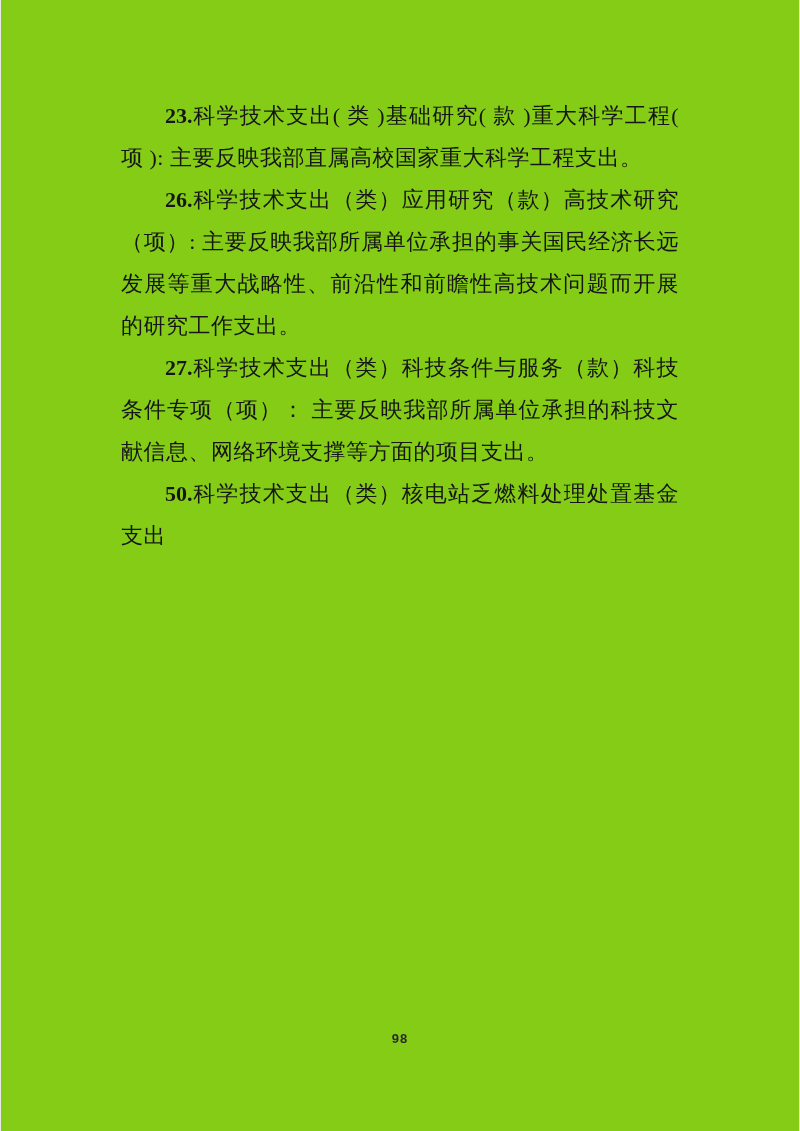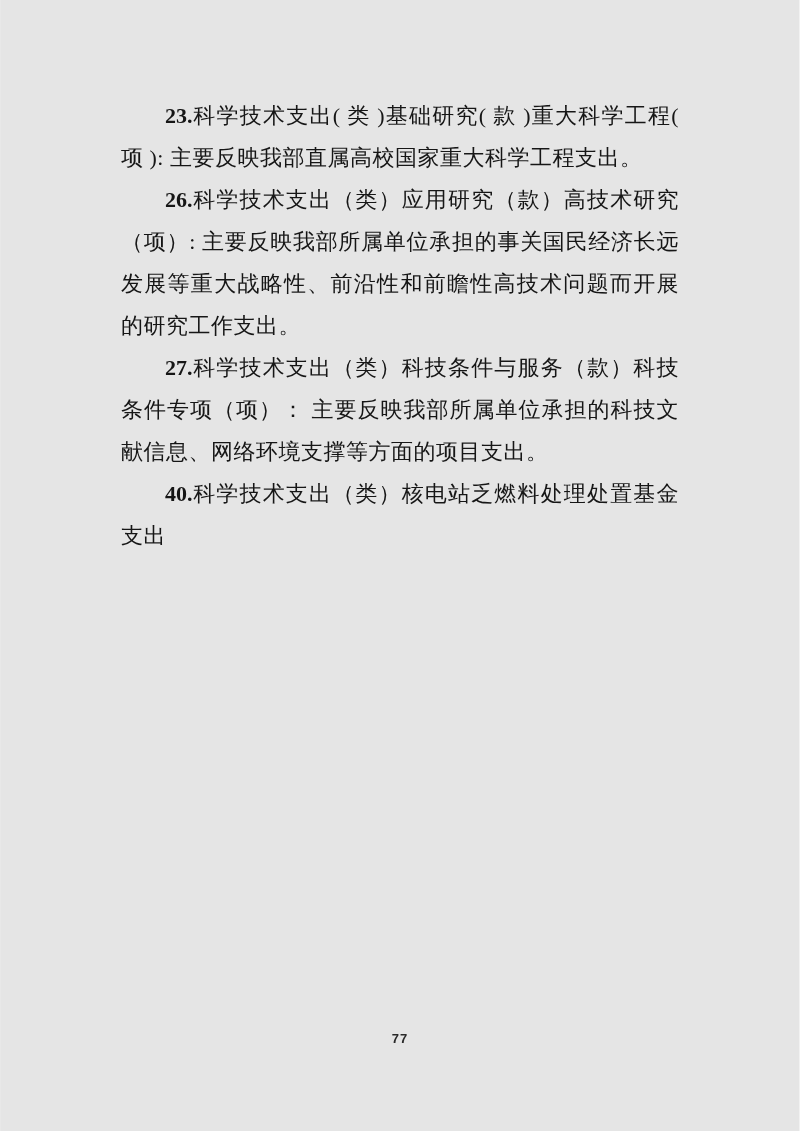--- a/index.html
+++ b/index.html
@@ -4,21 +4,21 @@
 <style>
   html, body {
     margin: 0;
     padding: 0;
     background: #ffffff;
   }
   .page {
     position: relative;
     width: 800px;
     height: 1131px;
-    background: #e5e5e5;
+    background: #84cc16;
     margin: 0 auto;
     overflow: hidden;
     box-shadow: inset 1px 0 0 #e8e8e8, inset -1px 0 0 #f2f2f2;
     font-family: "Liberation Serif", "DejaVu Serif", serif;
   }
   .content {
     position: absolute;
     left: 121px;
     top: 95px;
     width: 558px;
@@ -61,19 +61,19 @@
     <p><span class="para-num">23.</span><span>科学技术支出( 类 )基础研究( 款 )重大科学工程( 项 ): 主要反映我部直属高校国家重大科学工程支出。</span></p>
 
 
 
     <p><span class="para-num">26.</span><span>科学技术支出（类）应用研究（款）高技术研究（项）: 主要反映我部所属单位承担的事关国民经济长远发展等重大战略性、前沿性和前瞻性高技术问题而开展的研究工作支出。</span></p>
 
     <p><span class="para-num">27.</span><span>科学技术支出（类）科技条件与服务（款）科技条件专项（项）： 主要反映我部所属单位承担的科技文献信息、网络环境支撑等方面的项目支出。</span></p>
 
 
 
-    <p><span class="para-num">40.</span><span>科学技术支出（类）核电站乏燃料处理处置基金支出</span></p>
+    <p><span class="para-num">50.</span><span>科学技术支出（类）核电站乏燃料处理处置基金支出</span></p>
 
   </div>
 
-  <div class="page-number">77</div>
+  <div class="page-number">98</div>
 
 </div>
 
 </body></html>

